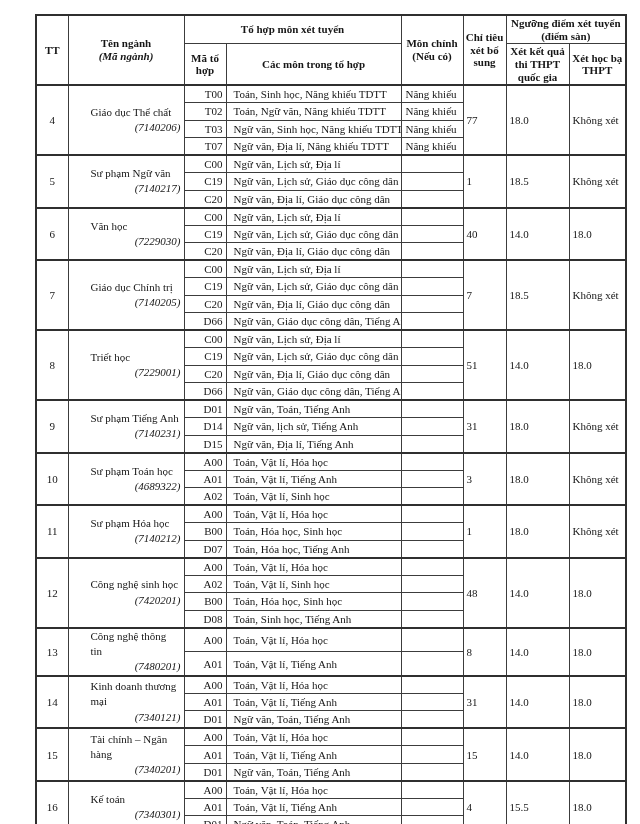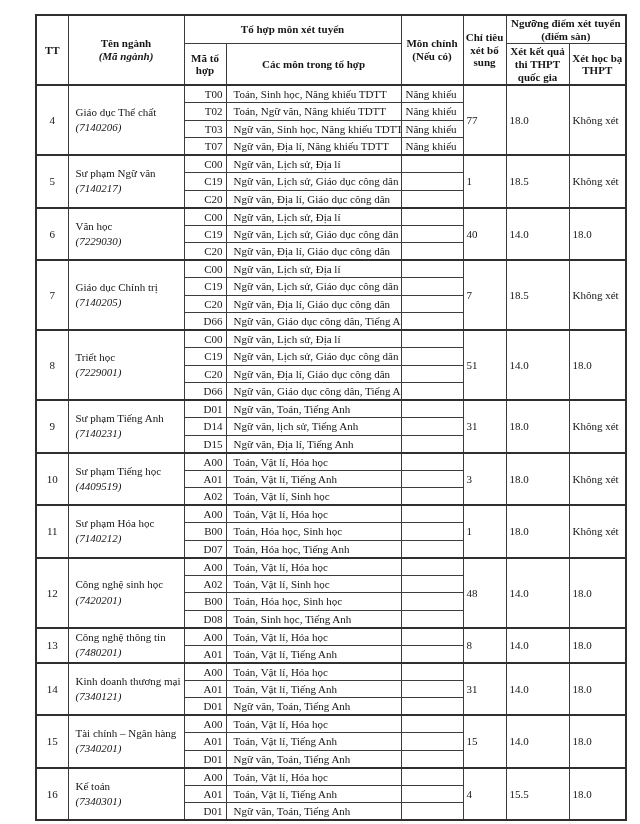--- a/index.html
+++ b/index.html
@@ -22,22 +22,22 @@
     font-size:11px; line-height:1.15; padding:1px 2px;
   }
   tr.h1 { height:28px; }
   tr.h2 { height:38px; }
   thead { border-bottom:2px solid #2f2f2f; }
   .it { font-style:italic; }
   tbody td { font-size:11px; vertical-align:middle; padding:0 3px; line-height:1.1; }
   tbody tr { height:17.5px; }
   tr.group-start td { border-top:2px solid #2f2f2f; }
   td.c-tt { text-align:center; }
-  td.c-name { padding-left:7px; line-height:1.4; }
-  td.c-name .code { font-style:italic; }
+  td.c-name { padding-left:22px; line-height:1.4; }
+  td.c-name .code { font-style:italic;text-align:right; }
   td.c-ma { text-align:right;font-family:Liberation Serif, serif; }
   td.c-mon { padding-left:7px; white-space:nowrap;margin-left:45px; }
   td.c-main { padding-left:4px; white-space:nowrap;margin-top:32px; }
   td.c-quota, td.c-thpt, td.c-hocba { }
 </style>
 </head>
 <body>
 
 <div class="page">
   <table class="adm">
@@ -220,22 +220,22 @@
           <td class="c-main"></td>
         </tr>
         <tr>
           <td class="c-ma">D15</td>
           <td class="c-mon">Ngữ văn, Địa lí, Tiếng Anh</td>
           <td class="c-main"></td>
         </tr>
         <tr class="group-start">
           <td class="c-tt" rowspan="3">10</td>
           <td class="c-name" rowspan="3">
-            <div>Sư phạm Tiếng học</div>
-            <div class="code">(4409519)</div>
+            <div>Sư phạm Toán học</div>
+            <div class="code">(4689322)</div>
           </td>
           <td class="c-ma">A00</td>
           <td class="c-mon">Toán, Vật lí, Hóa học</td>
           <td class="c-main"></td>
           <td class="c-quota" rowspan="3">3</td>
           <td class="c-thpt" rowspan="3">18.0</td>
           <td class="c-hocba" rowspan="3">Không xét</td>
         </tr>
         <tr>
           <td class="c-ma">A01</td>

